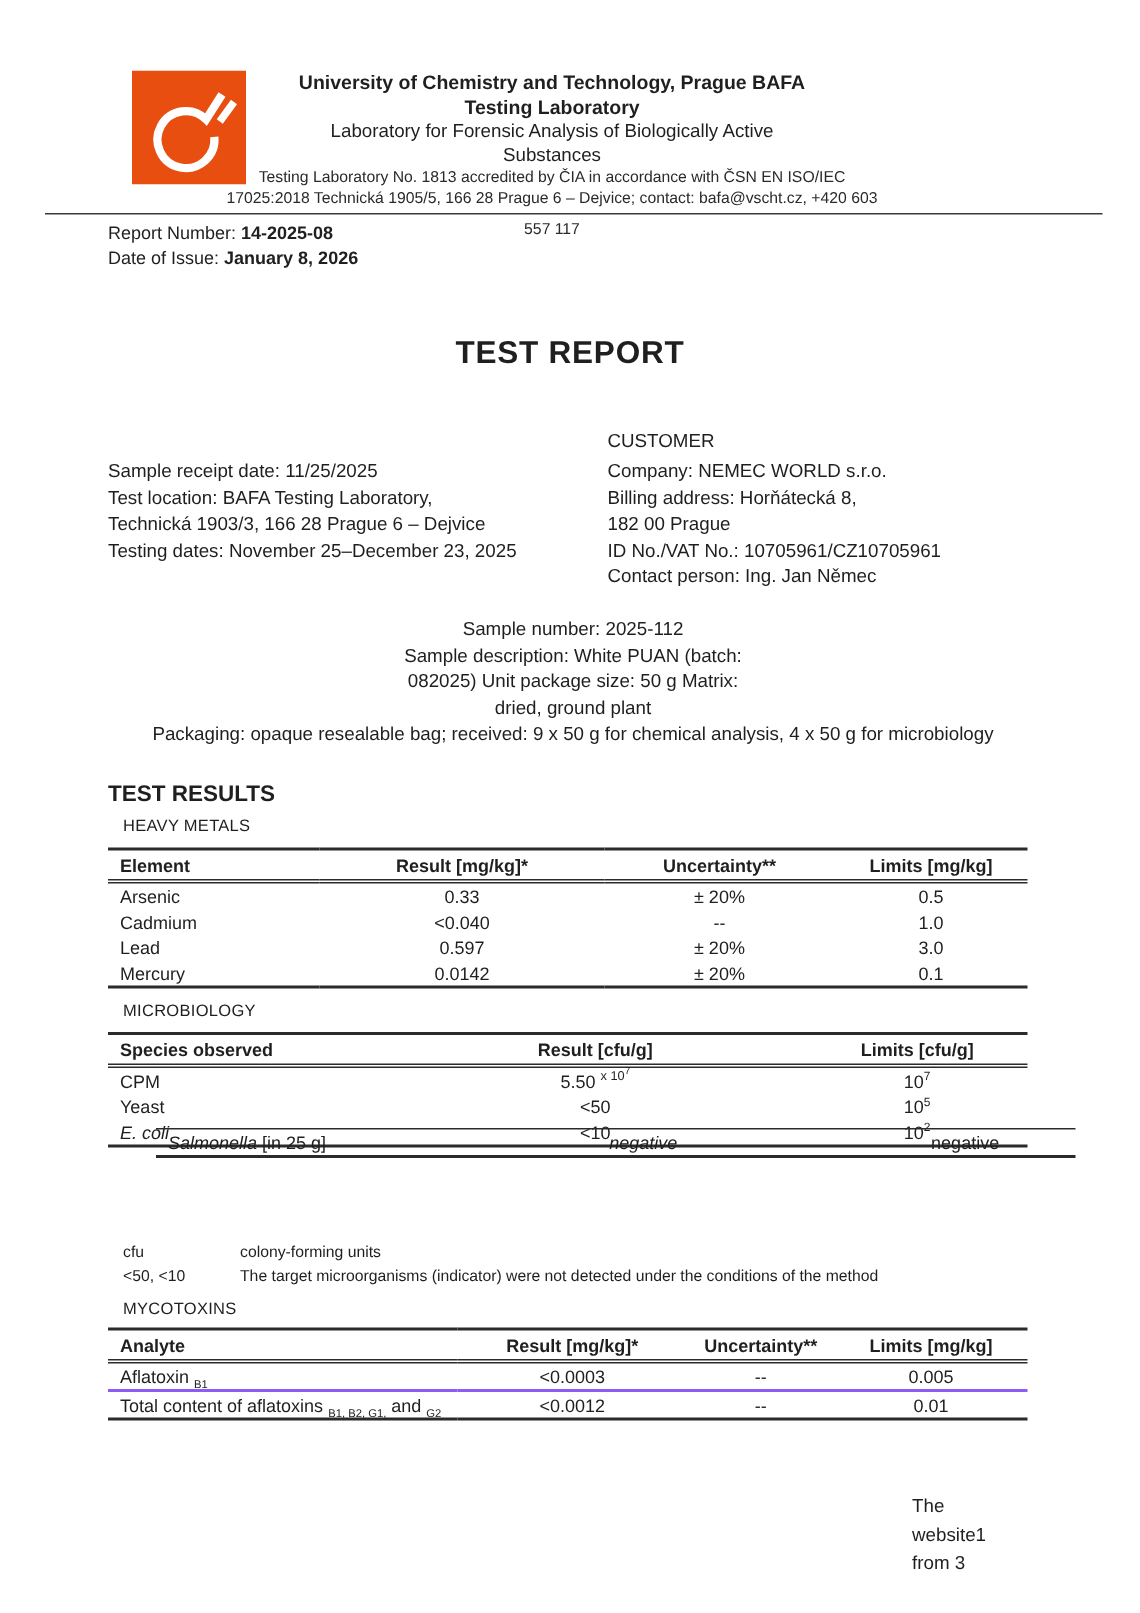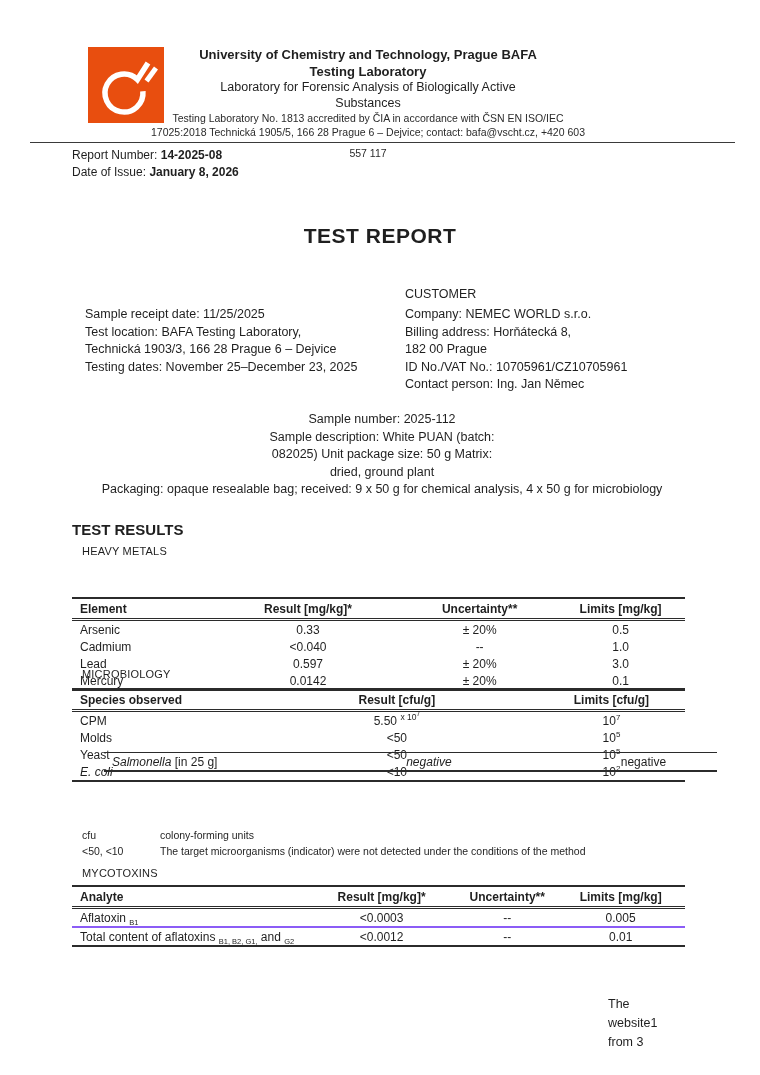--- a/index.html
+++ b/index.html
@@ -21,31 +21,31 @@
   .accr-line { font-size:10.5px; line-height:14px; color:#2a2a2a; }
   .full-rule { position:absolute; left:30px; right:25px; top:142px; border-top:1.6px solid #3a3a3a; }
   .phone-tail { position:absolute; left:150px; top:146px; width:436px; text-align:center; font-size:10.5px; }
   .report-meta { position:absolute; left:72px; top:147px; font-size:12px; line-height:17px; }
   .report-meta b { font-weight:bold; }
   
   .doc-title { position:absolute; left:0; top:224px; width:100%; text-align:center;
                font-size:21px; font-weight:bold; letter-spacing:0.5px; }
   
   .customer-heading { position:absolute; left:405px; top:287px; font-size:12.5px;text-align:right; }
-  .info-left  { position:absolute; left:85px;  top:306px; font-size:12.5px; line-height:17.5px; width:330px; }
+  .info-left  { position:absolute; left:72px;  top:306px; font-size:12.5px; line-height:17.5px; width:330px; }
   .info-right { position:absolute; left:405px; top:306px; font-size:12.5px; line-height:17.5px; width:300px; }
   .sample-block { position:absolute; left:72px; top:411px; font-size:12.5px; line-height:17.5px; width:620px;text-align:center; }
   
   .results-heading { position:absolute; left:72px; top:521px; font-size:15px; font-weight:bold; }
   .section-label { position:absolute; font-size:11px; letter-spacing:0.2px; }
   .lab-hm   { left:82px; top:545px; }
   .lab-mb   { left:82px; top:668px; }
   .lab-myco { left:82px; top:867px; }
   table.rpt { position:absolute; left:72px; width:613px; border-collapse:collapse; font-size:12px; }
-  .tbl-hm   { top:565px;margin-top:32px; }
+  .tbl-hm   { top:565px; }
   .tbl-mb   { top:688px; }
   .tbl-sal  { top:752px;margin-left:32px; }
   .tbl-myco { top:885px; }
   table.rpt th { font-weight:bold; text-align:center; padding:3px 2px 2px; }
   table.rpt td { text-align:center; padding:1.5px 2px; }
   table.rpt th:first-child, table.rpt td:first-child { text-align:left; padding-left:8px; }
   .tbl-hm thead tr, .tbl-myco thead tr, .tbl-mb thead tr { border-top:2px solid #2b2b2b; border-bottom:3px double #2b2b2b; }
   .tbl-hm tbody tr:last-child, .tbl-mb tbody tr:last-child, .tbl-myco tbody tr:last-child { border-bottom:2px solid #2b2b2b; }
   .tbl-myco tbody tr:first-child { border-bottom:2px solid #8b5cf6; }
   .tbl-sal tr { border-top:1.2px solid #2b2b2b; border-bottom:2px solid #2b2b2b; }
@@ -182,25 +182,20 @@
         <th>Limits [cfu/g]</th>
       </tr>
     </thead>
     <tbody>
       <tr>
         <td>CPM</td>
         <td><span>5.50 </span><sup class="big"><span>x 10</span><sup>7</sup></sup></td>
         <td><span>10</span><sup class="exp">7</sup></td>
       </tr>
       <tr>
-        <td>Molds</td>
-        <td>&lt;50</td>
-        <td><span>10</span><sup class="exp">5</sup></td>
-      </tr>
-      <tr>
         <td>Yeast</td>
         <td>&lt;50</td>
         <td><span>10</span><sup class="exp">5</sup></td>
       </tr>
       <tr>
         <td class="italic">E. coli</td>
         <td>&lt;10</td>
         <td><span>10</span><sup class="exp">2</sup></td>
       </tr>
     </tbody>

